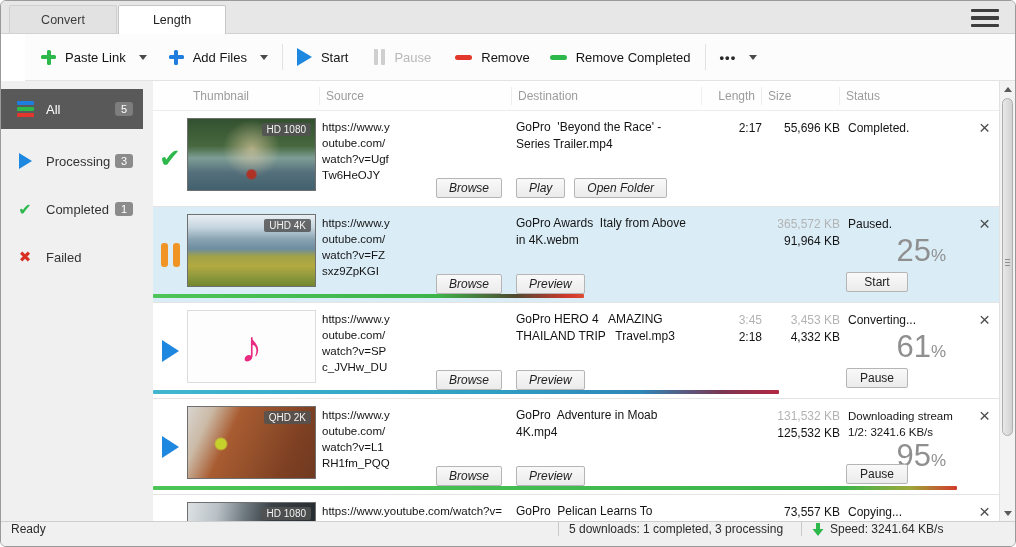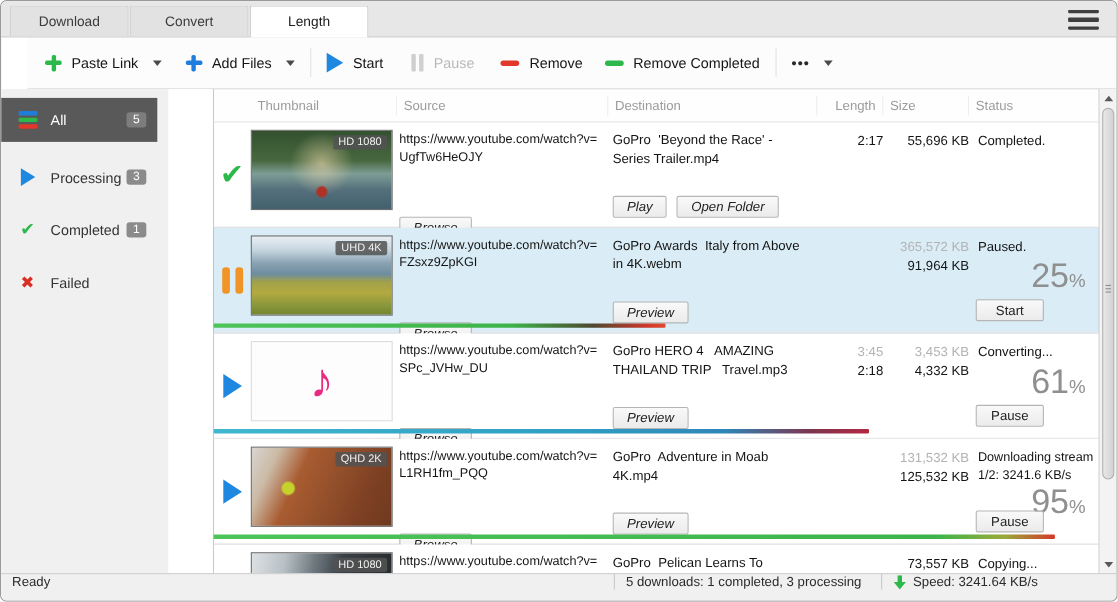--- a/index.html
+++ b/index.html
@@ -46,21 +46,21 @@
   .bars3 .b1{background:#1e7ddd;} .bars3 .b2{background:#2db84c;} .bars3 .b3{background:#e2372a;}
   .mini-play { width:0; height:0; border-top:8px solid transparent; border-bottom:8px solid transparent; border-left:13px solid #1e87e0; }
   .glyph-green { color:#2db84c; font-weight:bold; font-size:16px; }
   .glyph-red { color:#d92f23; font-weight:bold; font-size:15px; }
   .side-label { flex:1; }
   .badge { background:#8b8b8b; color:#fff; font-size:11px; border-radius:3px; padding:1px 6px; margin-right:10px; }
   .side-item.selected .badge { background:#7d7d7d; }
 
   
   .content { flex:1 1 auto; display:flex; overflow:hidden; }
-  .grid { flex:1 1 auto; overflow:hidden; display:flex; flex-direction:column; background:#737373;margin-left:41px; }
+  .grid { flex:1 1 auto; overflow:hidden; display:flex; flex-direction:column; background:#ef4444; }
   .grid-header { height:30px; display:flex; align-items:center; color:#9c9c9c; font-size:12px; border-bottom:1px solid #ececec; flex:0 0 auto; background:#fefefe; }
   .gh { padding:0 6px; height:18px; line-height:18px; border-right:1px solid #eeeeee; }
   .gh:last-child { border-right:none; }
   .rows { flex:1 1 auto; overflow:hidden; }
 
   .row { height:96px; display:flex; position:relative; border-bottom:1px solid #e4e4e4; background:#fff; }
   .row.selected { background:#daedf7; }
   .c-icon { width:34px; display:flex; align-items:center; justify-content:center; flex:0 0 auto; }
   .check-big { color:#2db84c; font-size:26px; font-weight:bold; }
   .row-pause { display:flex; gap:5px; }
@@ -69,21 +69,21 @@
   .c-thumb { width:133px; padding-top:7px; flex:0 0 auto; }
   .thumb { width:129px; height:73px; position:relative; border:1px solid #6f6f6f; overflow:hidden; }
   .thumb .tbadge { position:absolute; top:4px; right:4px; background:rgba(82,82,82,0.85); color:#f2f2f2; font-size:10px; padding:1px 5px; border-radius:2px; }
   .thumb.t-cycling { background: radial-gradient(circle at 50% 78%, #b03226 0 4px, rgba(0,0,0,0) 6px), radial-gradient(circle at 50% 42%, rgba(255,225,180,0.55), rgba(255,225,180,0) 38%), linear-gradient(180deg,#33512f 0%,#47683f 38%,#7e9d95 55%,#55707c 75%,#42606e 100%); }
   .thumb.t-italy { background: linear-gradient(180deg,#e9eff3 0%,#c4d4de 18%,#8aa3b2 34%,#6d8da0 48%,#a0a14a 58%,#b3aa40 72%,#8a973c 88%,#74862f 100%); }
   .thumb.t-music { border-color:#dcdcdc; background:#fdfdfd; display:flex; align-items:center; justify-content:center; }
   .thumb.t-music .note { color:#ea2a80; font-size:44px; line-height:1; }
   .thumb.t-moab { background: radial-gradient(circle at 26% 52%, #c6d22c 0 5px, rgba(0,0,0,0) 7px), linear-gradient(115deg,#d9d5d0 0%,#cbbaa6 16%,#a95c31 34%,#94502b 55%,#7e4023 78%,#6f3a20 100%); }
   .thumb.t-pelican { background: linear-gradient(100deg,#dde1e4 0%,#b9c1c6 22%,#6e797f 42%,#3a4146 60%,#23282c 100%); }
 
-  .c-source { width:192px; padding:8px 10px 8px 2px; display:flex; flex-direction:column; flex:0 0 auto;gap:46px; }
+  .c-source { width:192px; padding:8px 10px 8px 2px; display:flex; flex:0 0 auto;gap:46px; }
   .url { font-size:11.5px; color:#141414; word-break:break-all; line-height:1.4; }
   .btn { display:inline-block; background:linear-gradient(#f9f9f9,#ebebeb); border:1px solid #b5b5b5; border-radius:2px; font-size:12px; color:#222; padding:2px 12px; cursor:pointer; text-align:center; white-space:nowrap; }
   .btn-row { margin-top:auto; display:flex; gap:9px;font-style:italic; }
   .c-dest { width:190px; padding:8px 8px 8px 4px; display:flex; flex-direction:column; flex:0 0 auto; }
   .fname { font-size:12px; color:#141414; line-height:1.4; white-space:pre-wrap; }
   .c-length { width:60px; padding-top:9px; text-align:right; font-size:12px; color:#141414; line-height:1.45; flex:0 0 auto; }
   .c-size { width:78px; padding-top:9px; text-align:right; font-size:12px; color:#141414; line-height:1.45; flex:0 0 auto; }
   .dim { color:#b3b3b3; }
   .c-status { width:130px; padding:9px 0 8px 8px; position:relative; flex:0 0 auto; }
   .status-text { font-size:11.5px; color:#141414; line-height:1.4; }
@@ -113,21 +113,20 @@
   .sb-mid { width:243px; border-left:1px solid #c9c9c9; padding-left:10px; flex:0 0 auto; }
   .sb-right { width:214px; border-left:1px solid #c9c9c9; padding-left:10px; display:flex; align-items:center; gap:6px; flex:0 0 auto; }
   .dl-arrow { width:12px; height:13px; flex:0 0 auto; }
 </style>
 </head>
 <body>
 
 <div class="window">
 
   <div class="tabbar">
-    <div class="tab">Download</div>
     <div class="tab">Convert</div>
     <div class="tab active">Length</div>
     <div class="hamburger">
         <div></div>
         <div></div>
         <div></div>
       </div>
   </div>
 
   <div class="toolbar">

